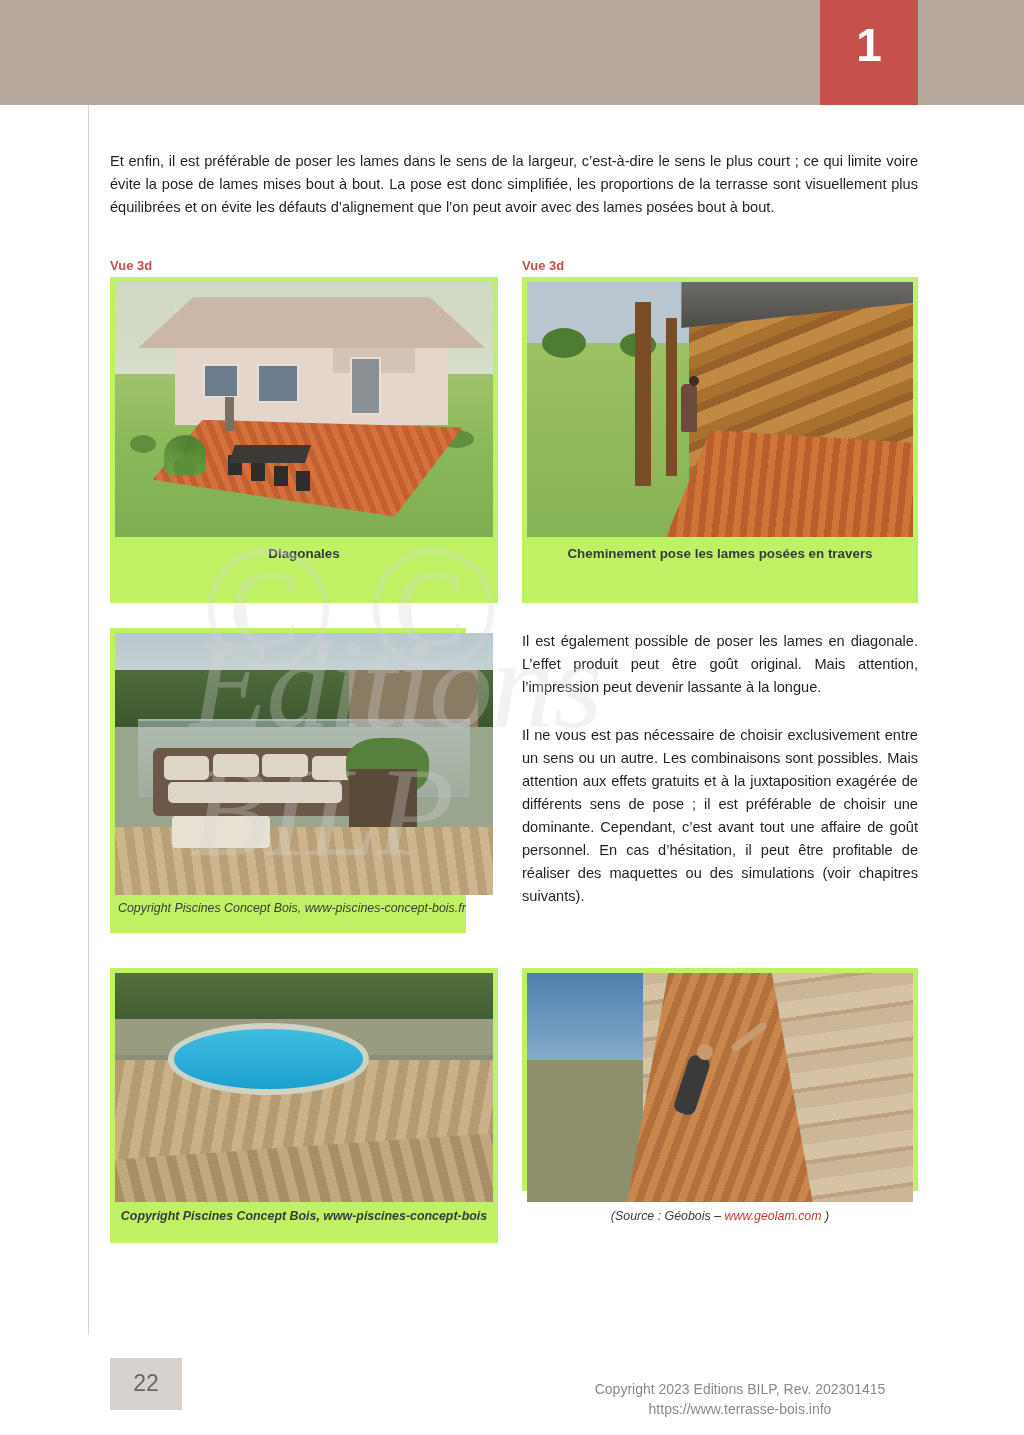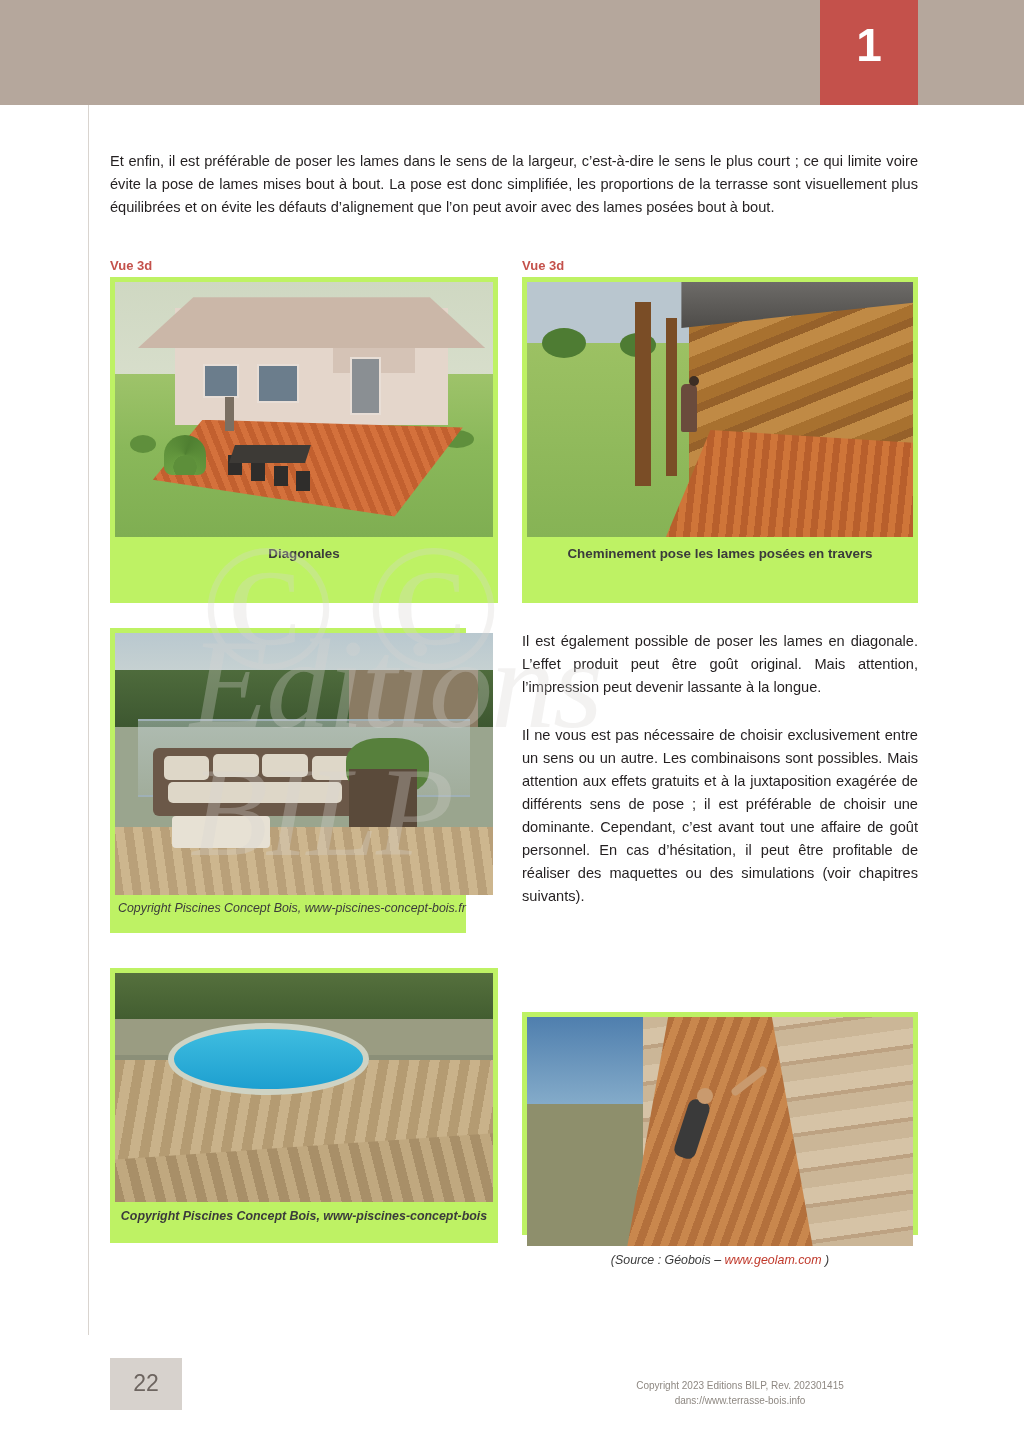--- a/index.html
+++ b/index.html
@@ -209,21 +209,21 @@
   .pool4 { position:absolute; left:14%; top:22%; width:50%; height:26%;
            background:linear-gradient(#3fbde0,#1d9fd0); border-radius:50%;
            border:6px solid #cfd3c4; }
   .deck4 { position:absolute; left:0; bottom:0; width:100%; height:62%;
            background: repeating-linear-gradient(100deg, #b49b72 0 10px, #c9b28a 10px 20px); }
   .deck4b { position:absolute; left:0; bottom:0; width:100%; height:30%;
             background: repeating-linear-gradient(76deg, #a88f68 0 10px, #c0a87f 10px 20px);
             clip-path: polygon(0% 38%, 100% 0%, 100% 100%, 0% 100%); }
 
   
-  #fig5 { left: 522px; top: 968px; width: 396px; height: 223px; margin-top: 44px; }
+  #fig5 { left: 522px; top: 968px; width: 396px; height: 223px; }
   #fig5 .fig-img { left: 5px; top: 5px; width: 386px; height: 229px; background:#c9ad8b; }
   #fig5 .fig-cap-italic { left: 8px; top: 240px; width: 380px; text-align:center; }
 
   .sky5 { position:absolute; left:0; top:0; width:34%; height:46%; background:linear-gradient(#4f7fae,#8fb4cf); }
   .ground5 { position:absolute; left:0; top:38%; width:36%; height:62%; background:#8e8f6c; }
   .wall5 { position:absolute; right:0; top:0; width:70%; height:100%;
            background: repeating-linear-gradient(-8deg, #cbb697 0 16px, #bda282 16px 20px, #d6c3a6 20px 36px); }
   .ramp5 { position:absolute; left:26%; top:0; width:48%; height:100%;
            background: repeating-linear-gradient(-70deg, #b3703c 0 8px, #c9874d 8px 16px);
            clip-path: polygon(22% 0%, 78% 0%, 100% 100%, 0% 100%); }
@@ -292,21 +292,21 @@
     text-align: center;
     font-size: 23px;
     color: #6d6560;
   }
   .footer-credits {
     position: absolute;
     left: 560px;
     top: 1379px;
     width: 360px;
     text-align: center;
-    font-size: 10px;
+    font-size: 14px;
     color: #8e8882;
     line-height: 1.45;
   }
 </style>
 </head>
 <body>
 
 <div class="header">
   <div class="header-band"></div>
   <div class="chapter-box">
@@ -416,14 +416,14 @@
   <div class="wm-c wm-c1">©</div>
   <div class="wm-c wm-c2">©</div>
   <div class="wm-text">Editions BILP</div>
 </div>
 
 <div class="footer-pagebox">
   <div class="footer-pagenum">22</div>
 </div>
 <div class="footer-credits">
   <div>Copyright 2023 Editions BILP, Rev. 202301415</div>
-  <div>dans://www.terrasse-bois.info</div>
+  <div>https://www.terrasse-bois.info</div>
 </div>
 
 </body></html>

